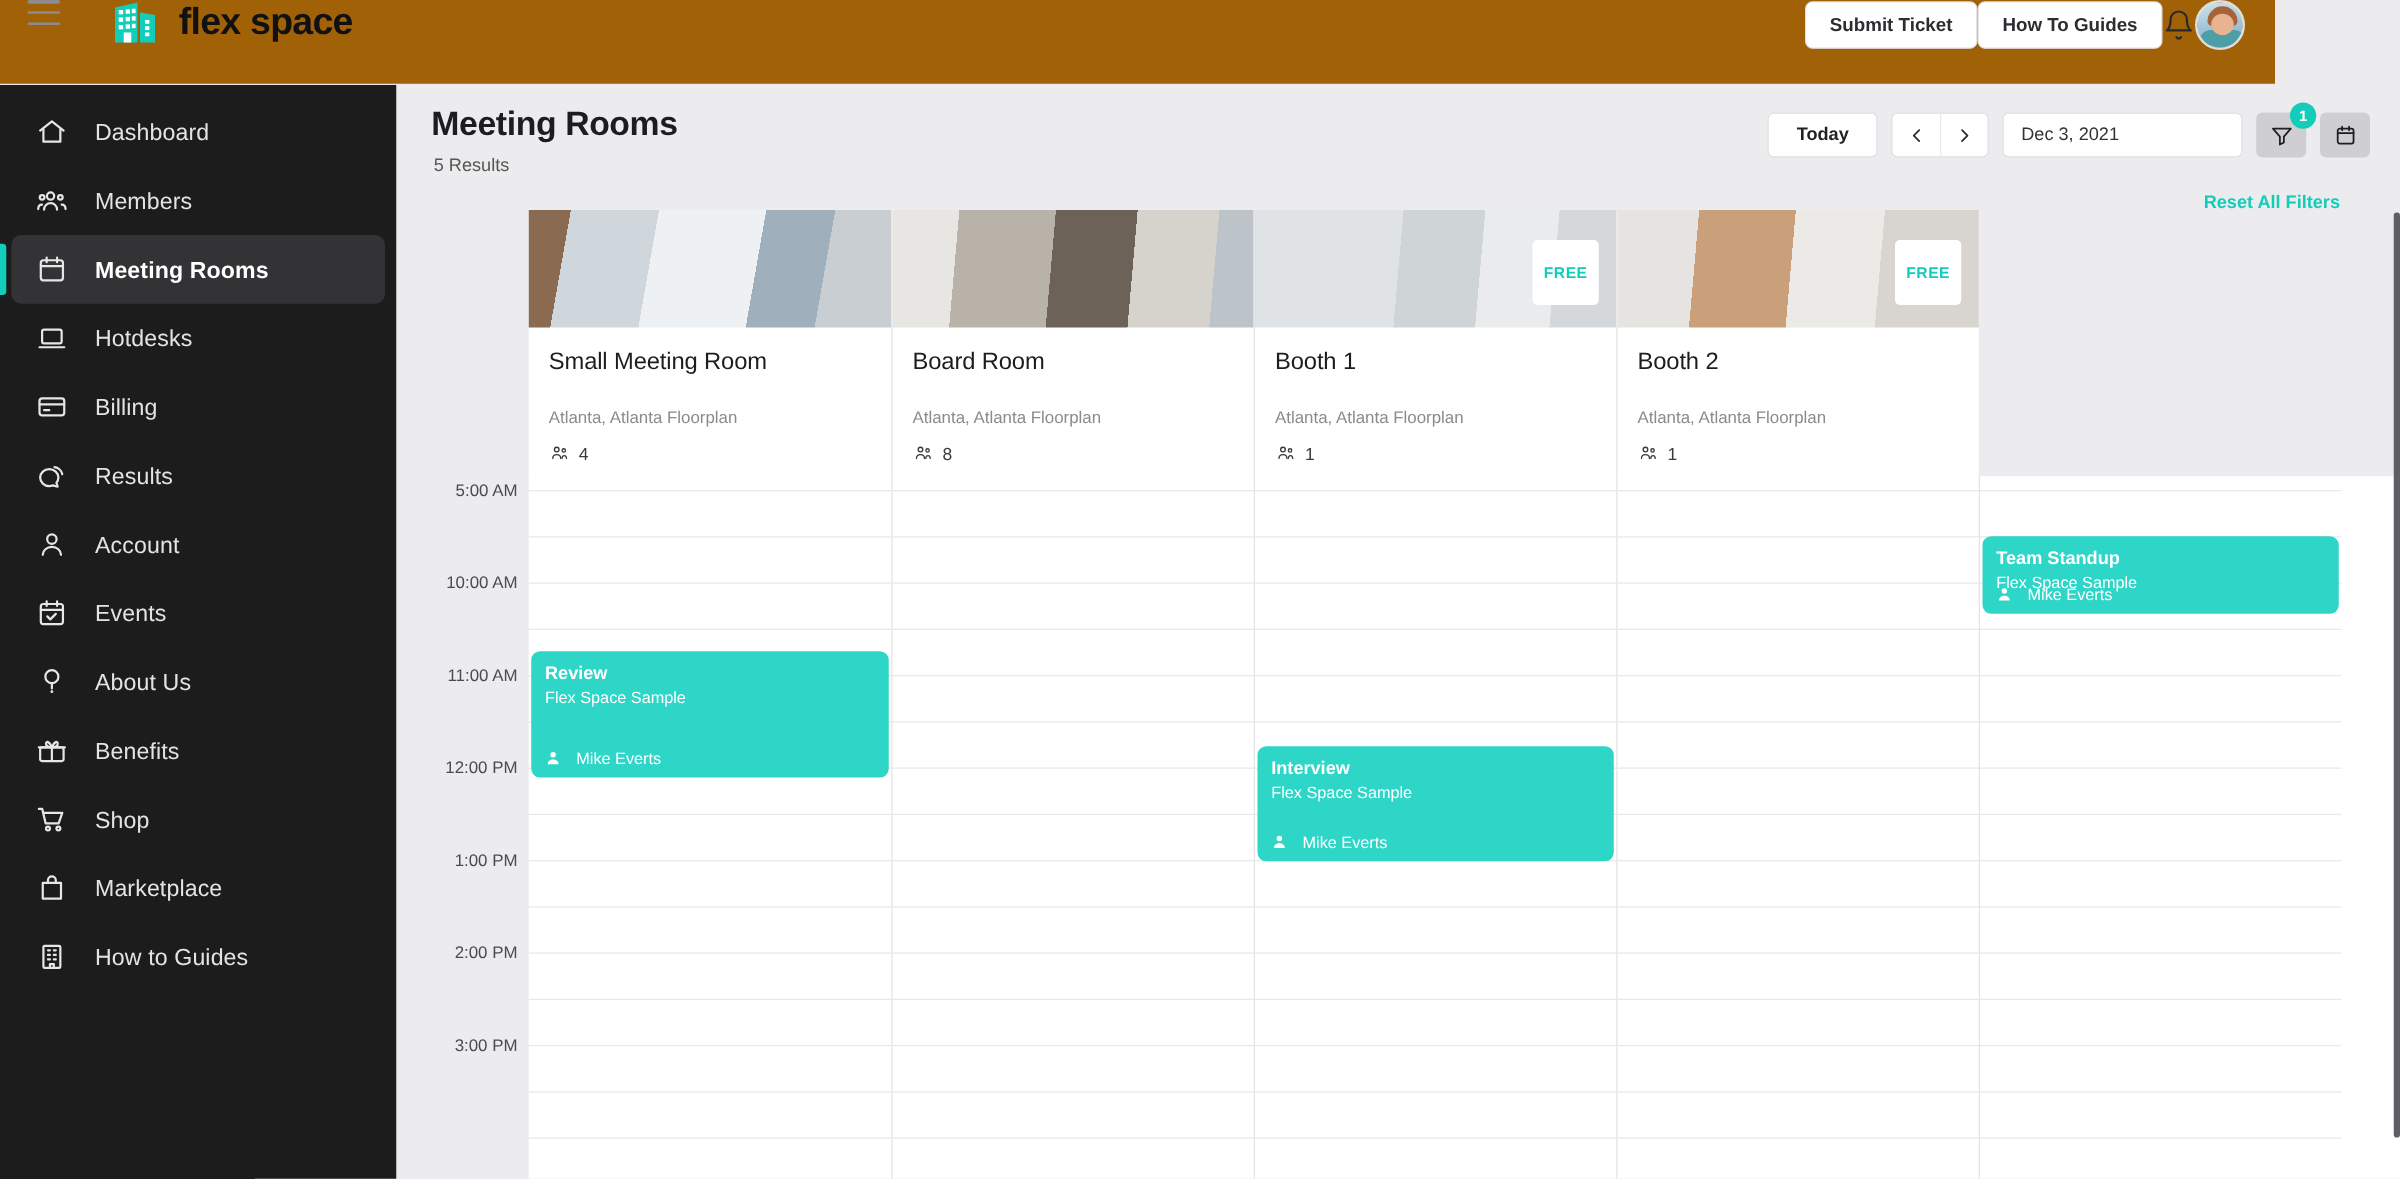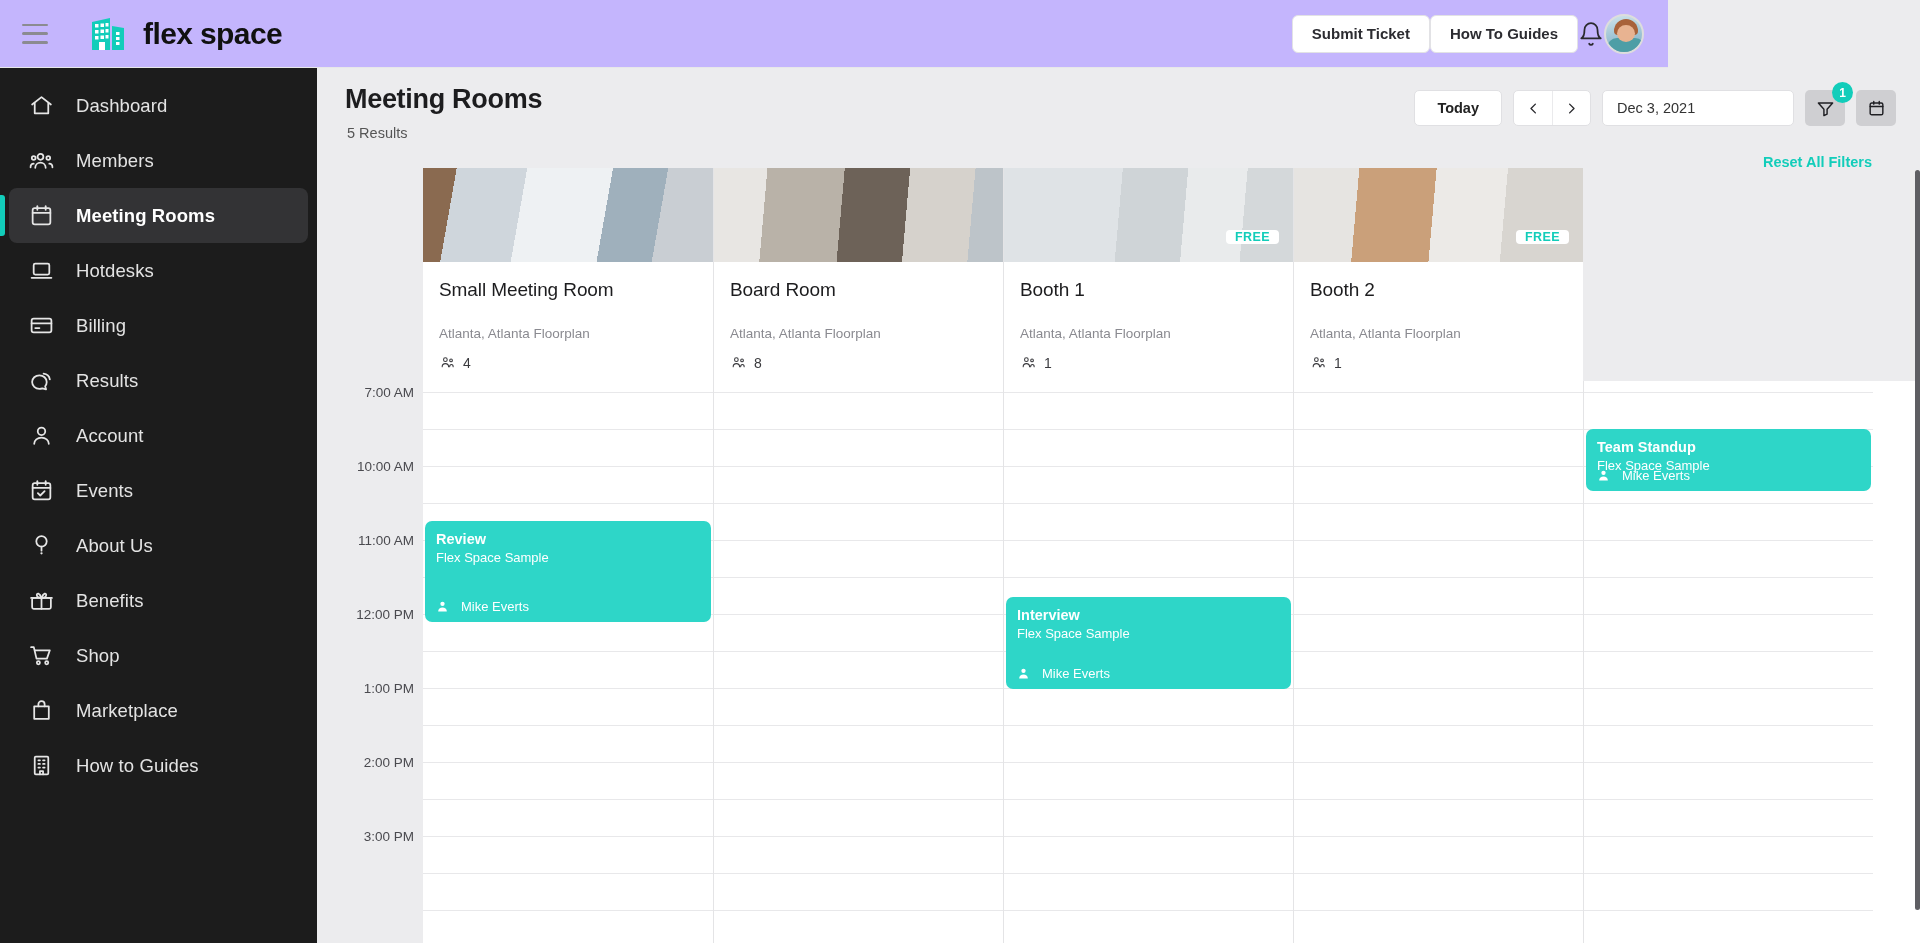--- a/index.html
+++ b/index.html
@@ -1,21 +1,21 @@
 <!DOCTYPE html>
 <html><head>
 <meta charset="utf-8">
 <style>
   *{box-sizing:border-box;margin:0;padding:0}
   html,body{width:1920px;height:943px;overflow:hidden}
   body{font-family:"Liberation Sans",sans-serif;background:#ececee;color:#232323}
 
   
-  .topbar{position:absolute;left:0;top:0;width:1668px;height:68px;background:#c4b5fd;
-          display:flex;align-items:center;border-bottom:1px solid #e7e7e9;z-index:40}
+  .topbar{position:absolute;left:0;top:0;width:1820px;height:68px;background:#a16207;
+          display:flex;align-items:flex-start;border-bottom:1px solid #e7e7e9;z-index:40}
   .hamburger{width:26px;height:20px;margin-left:22px;display:flex;flex-direction:column;
              justify-content:space-between;cursor:pointer}
   .hamburger i{display:block;height:2.5px;background:#8b8b90;border-radius:2px}
   .brand{display:flex;align-items:center;margin-left:42px;gap:13px}
   .brand-mark{width:40px;height:36px;position:relative}
   .brand-name{font-size:30px;font-weight:700;letter-spacing:-.6px;color:#111}
   .top-right{margin-left:auto;display:flex;align-items:center;margin-right:24px}
   .tbtn{height:38px;padding:0 19px;border:1px solid #e2e2e5;border-radius:6px;background:#fff;
         font-size:15px;font-weight:600;color:#2c2c31;display:flex;align-items:center;cursor:pointer;
         font-family:"Liberation Sans",sans-serif}
@@ -62,21 +62,21 @@
   .badge{position:absolute;top:-8px;right:-8px;width:21px;height:21px;border-radius:50%;background:#12cdba;
          color:#fff;font-size:12px;font-weight:700;display:flex;align-items:center;justify-content:center}
   .reset{position:absolute;right:24px;top:64px;font-size:14.5px;font-weight:700;color:#12cdba;cursor:pointer}
 
   
   .cal{position:absolute;left:38px;top:100px;width:1565px;height:775px;overflow:hidden}
   .cal-head{position:absolute;left:68px;top:0;width:1497px;height:213px;display:flex;z-index:5}
   .room{width:290px;flex:none;background:#fff;border-left:1px solid #e4e4e6;position:relative}
   .room:first-child{border-left:none}
   .room-img{height:94px;position:relative;overflow:hidden}
-  .badge-free{position:absolute;right:14px;bottom:18px;background:#fff;border-radius:4px;padding:0 9px;
+  .badge-free{position:absolute;right:14px;bottom:18px;background:#fff;border-radius:4px;padding:19px 9px;
               font-size:12.5px;font-weight:700;color:#12cdba;letter-spacing:.4px}
   .room-body{padding:17px 16px 0 16px}
   .room-name{font-size:19px;color:#1d1d1f;letter-spacing:-.1px}
   .room-loc{font-size:13.5px;color:#8a8a90;margin-top:25px}
   .room-cap{display:flex;align-items:center;gap:7px;margin-top:13px;font-size:14px;color:#3a3a3e}
   .room-cap svg{width:17px;height:17px;stroke:#3a3a3e;fill:none;stroke-width:1.5;stroke-linecap:round;stroke-linejoin:round}
 
   .grid-wrap{position:absolute;left:0;top:213px;width:1565px;height:562px}
   .gutter{position:absolute;left:0;top:0;width:68px;height:562px;background:#ececee}
   .tlabel{position:absolute;right:9px;font-size:13.5px;color:#4a4a4f;transform:translateY(-50%);white-space:nowrap}
@@ -394,21 +394,21 @@
                 <circle cx="17" cy="9" r="1.9"></circle>
                 <path d="M15 18c0-2 1-3.2 2.6-3.2S20 16 20 18"></path>
               </svg>
               <span>1</span>
             </div>
           </div>
         </div>
       </div>
     <div class="grid-wrap">
       <div class="gutter" id="gutter">
-          <div class="tlabel" style="top: 11px;">7:00 AM</div>
+          <div class="tlabel" style="top: 11px;">5:00 AM</div>
           <div class="tlabel" style="top: 85px;">10:00 AM</div>
           <div class="tlabel" style="top: 159px;">11:00 AM</div>
           <div class="tlabel" style="top: 233px;">12:00 PM</div>
           <div class="tlabel" style="top: 307px;">1:00 PM</div>
           <div class="tlabel" style="top: 381px;">2:00 PM</div>
           <div class="tlabel" style="top: 455px;">3:00 PM</div>
         </div>
       <div class="cols" id="cols">
           <div class="col">
             <div class="rowline" style="top: 11px;"></div>

